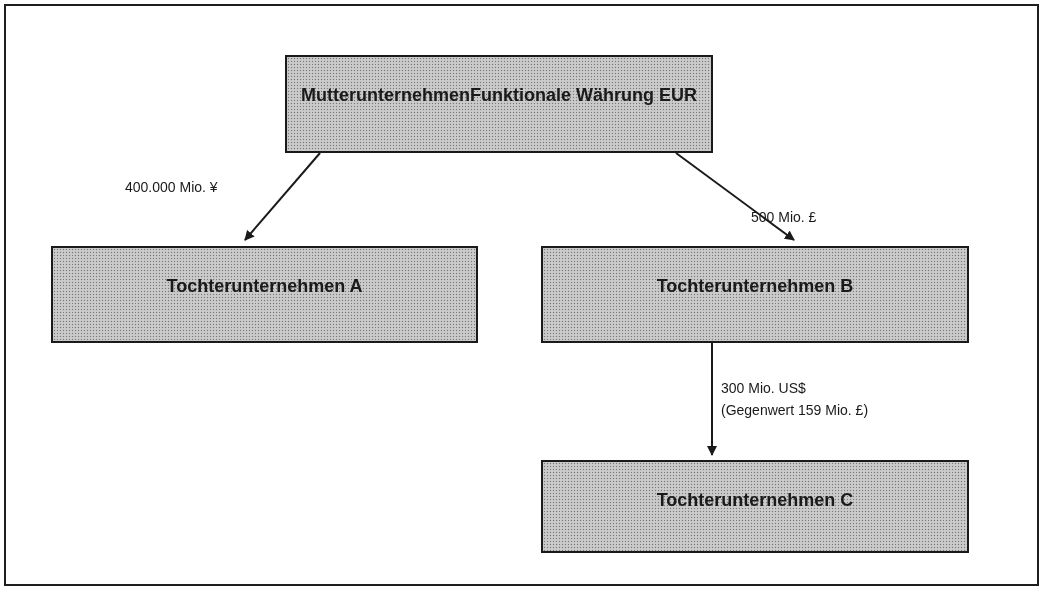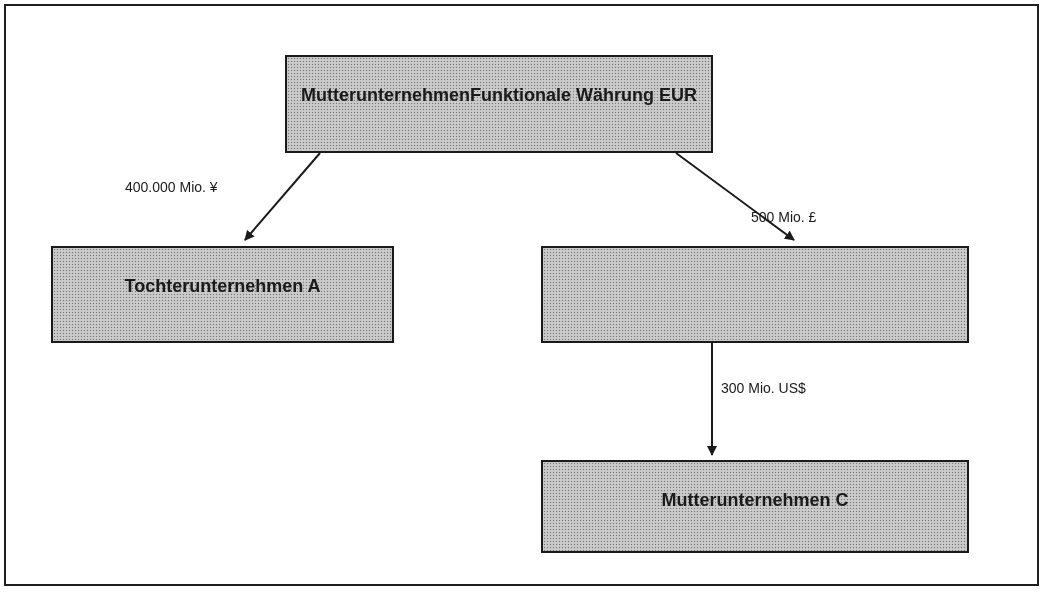--- a/index.html
+++ b/index.html
@@ -11,21 +11,21 @@
          background-color: #c4c4c4;
          background-image:
            radial-gradient(circle, rgba(60,60,60,0.55) 0.7px, transparent 0.9px),
            radial-gradient(circle, rgba(255,255,255,0.5) 0.7px, transparent 0.9px);
          background-size: 3px 3px, 3px 3px;
          background-position: 0 0, 1.5px 1.5px;
          display: flex; justify-content: center; align-items: center;
          color: #1a1a1a; font-size: 18px; line-height: 22px; text-align: center; font-weight: bold; }
   .box span { display: block; }
   #box-parent { left: 285px; top: 55px; width: 428px; height: 98px; padding-bottom: 18px; }
-  #box-a { left: 51px; top: 246px; width: 343px; height: 97px; padding-bottom: 18px; }
+  #box-a { left: 51px; top: 246px; width: 427px; height: 97px; padding-bottom: 18px; }
   #box-b { left: 541px; top: 246px; width: 428px; height: 97px; padding-bottom: 18px; }
   #box-c { left: 541px; top: 460px; width: 428px; height: 93px; padding-bottom: 14px; }
   .label { position: absolute; font-size: 14px; line-height: 22px; color: #1a1a1a; white-space: nowrap; }
   #label-a { left: 125px; top: 176px; }
   #label-b { left: 751px; top: 168px; margin-top: 38px; }
   #label-c { left: 721px; top: 377px; }
   svg.arrows { position: absolute; left: 0; top: 0; }
 </style>
 </head>
 <body>
@@ -46,27 +46,29 @@
 <div class="box" id="box-parent">
   <span>Mutterunternehmen</span>
   <span>Funktionale Währung EUR</span>
 </div>
 
 <div class="box" id="box-a">
   <span>Tochterunternehmen A</span>
 </div>
 
 <div class="box" id="box-b">
+  <span>Tochterunternehmen B</span>
 </div>
 
 <div class="box" id="box-c">
-  <span>Mutterunternehmen C</span>
+  <span>Tochterunternehmen C</span>
 </div>
 
 <div class="label" id="label-a">
   <span>400.000 Mio. ¥</span>
 </div>
 <div class="label" id="label-b">
   <span>500 Mio. £</span>
 </div>
 <div class="label" id="label-c">
   <div>300 Mio. US$</div>
+  <div>(Gegenwert 159 Mio. £)</div>
 </div>
 
 </body></html>

